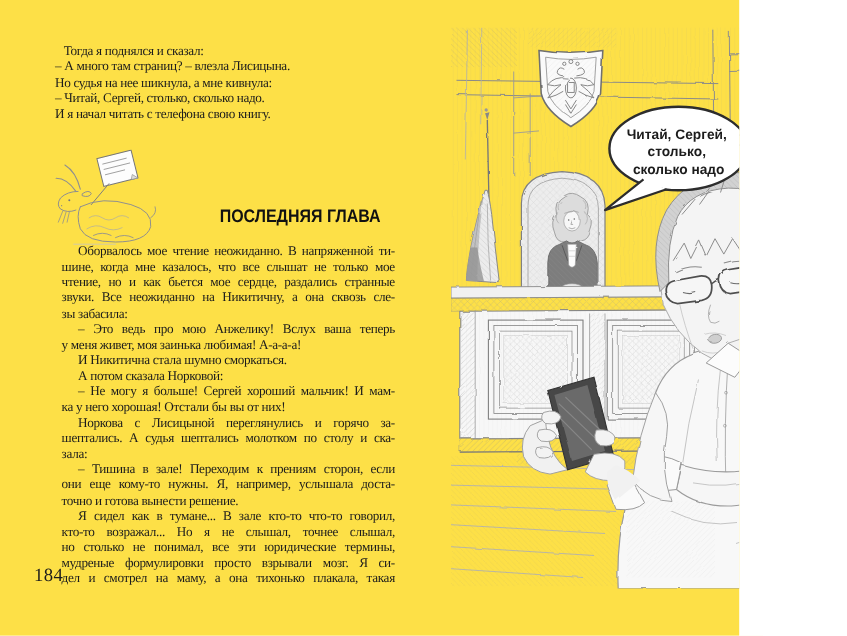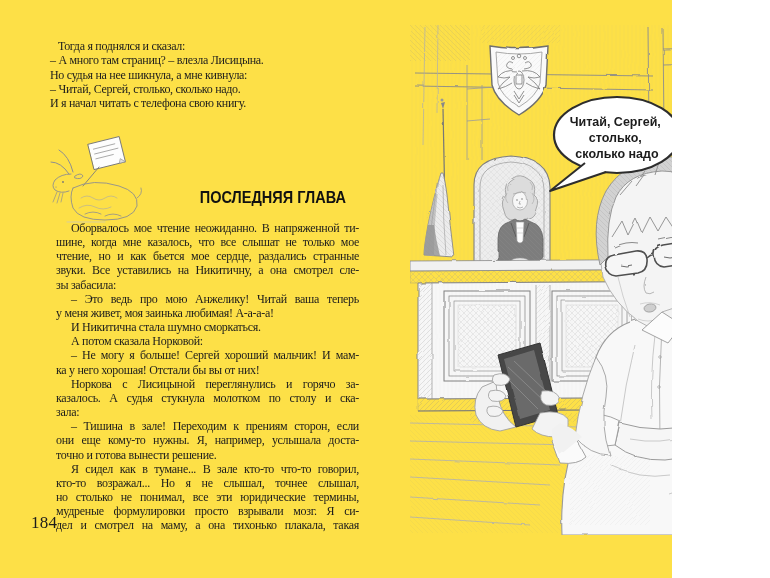--- a/index.html
+++ b/index.html
@@ -60,30 +60,30 @@
         <path d="M34,86 H72" stroke="#c4c4c4" stroke-width="0.7"></path>
       </g>
     </svg>
 
     <div class="chapter">ПОСЛЕДНЯЯ ГЛАВА</div>
 
     <div class="txtcol bodytxt">
         <div class="ln in j">Оборвалось мое чтение неожиданно. В напряженной ти-</div>
         <div class="ln j">шине, когда мне казалось, что все слышат не только мое</div>
         <div class="ln j">чтение, но и как бьется мое сердце, раздались странные</div>
-        <div class="ln j">звуки. Все уставились на Никитичну, а она смотрел сле-</div>
+        <div class="ln j">звуки. Все неожиданно на Никитичну, а она сквозь сле-</div>
         <div class="ln">зы забасила:</div>
-        <div class="ln in j">– Это ведь про мою Анжелику! Читай ваша теперь</div>
+        <div class="ln in j">– Это ведь про мою Анжелику! Вслух ваша теперь</div>
         <div class="ln">у меня живет, моя заинька любимая! А-а-а-а!</div>
         <div class="ln in">И Никитична стала шумно сморкаться.</div>
         <div class="ln in">А потом сказала Норковой:</div>
         <div class="ln in j">– Не могу я больше! Сергей хороший мальчик! И мам-</div>
         <div class="ln">ка у него хорошая! Отстали бы вы от них!</div>
         <div class="ln in j">Норкова с Лисицыной переглянулись и горячо за-</div>
-        <div class="ln j">казалось. А судья стукнула молотком по столу и ска-</div>
+        <div class="ln j">шептались. А судья шептались молотком по столу и ска-</div>
         <div class="ln">зала:</div>
         <div class="ln in j">– Тишина в зале! Переходим к прениям сторон, если</div>
         <div class="ln j">они еще кому-то нужны. Я, например, услышала доста-</div>
         <div class="ln">точно и готова вынести решение.</div>
         <div class="ln in j">Я сидел как в тумане... В зале кто-то что-то говорил,</div>
         <div class="ln j">кто-то возражал... Но я не слышал, точнее слышал,</div>
         <div class="ln j">но столько не понимал, все эти юридические термины,</div>
         <div class="ln j">мудреные формулировки просто взрывали мозг. Я си-</div>
         <div class="ln j">дел и смотрел на маму, а она тихонько плакала, такая</div>
       </div>

